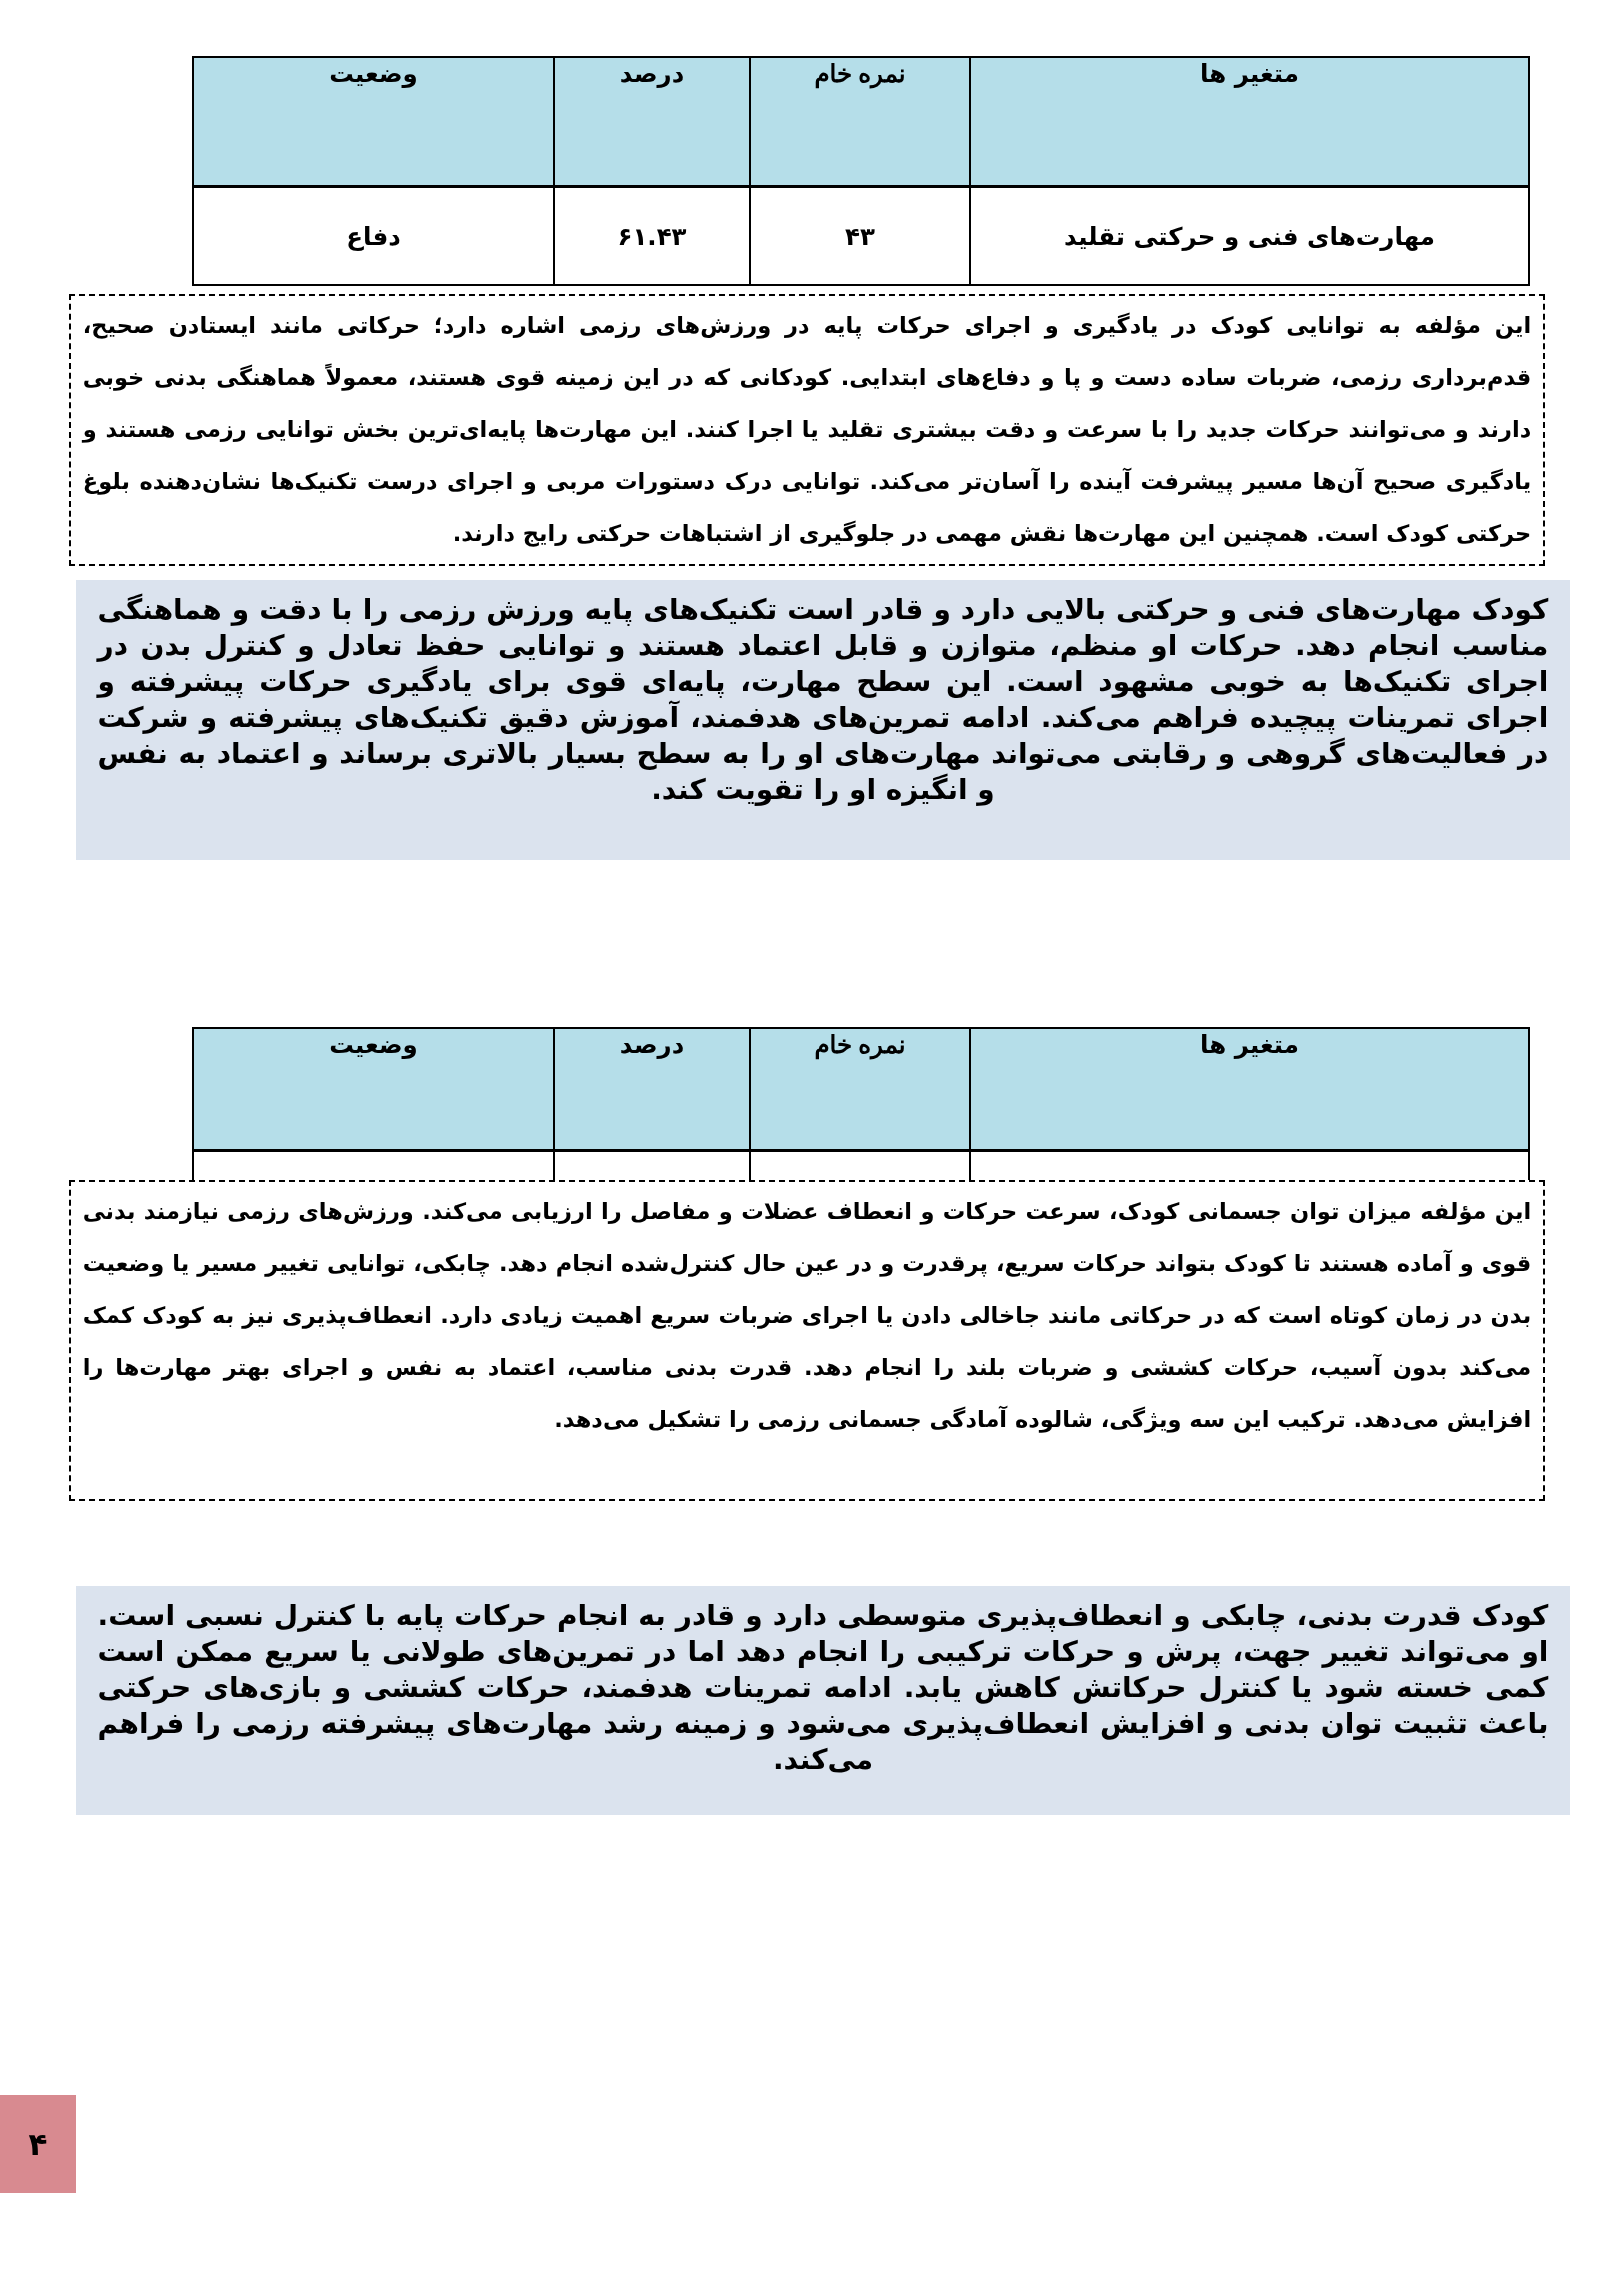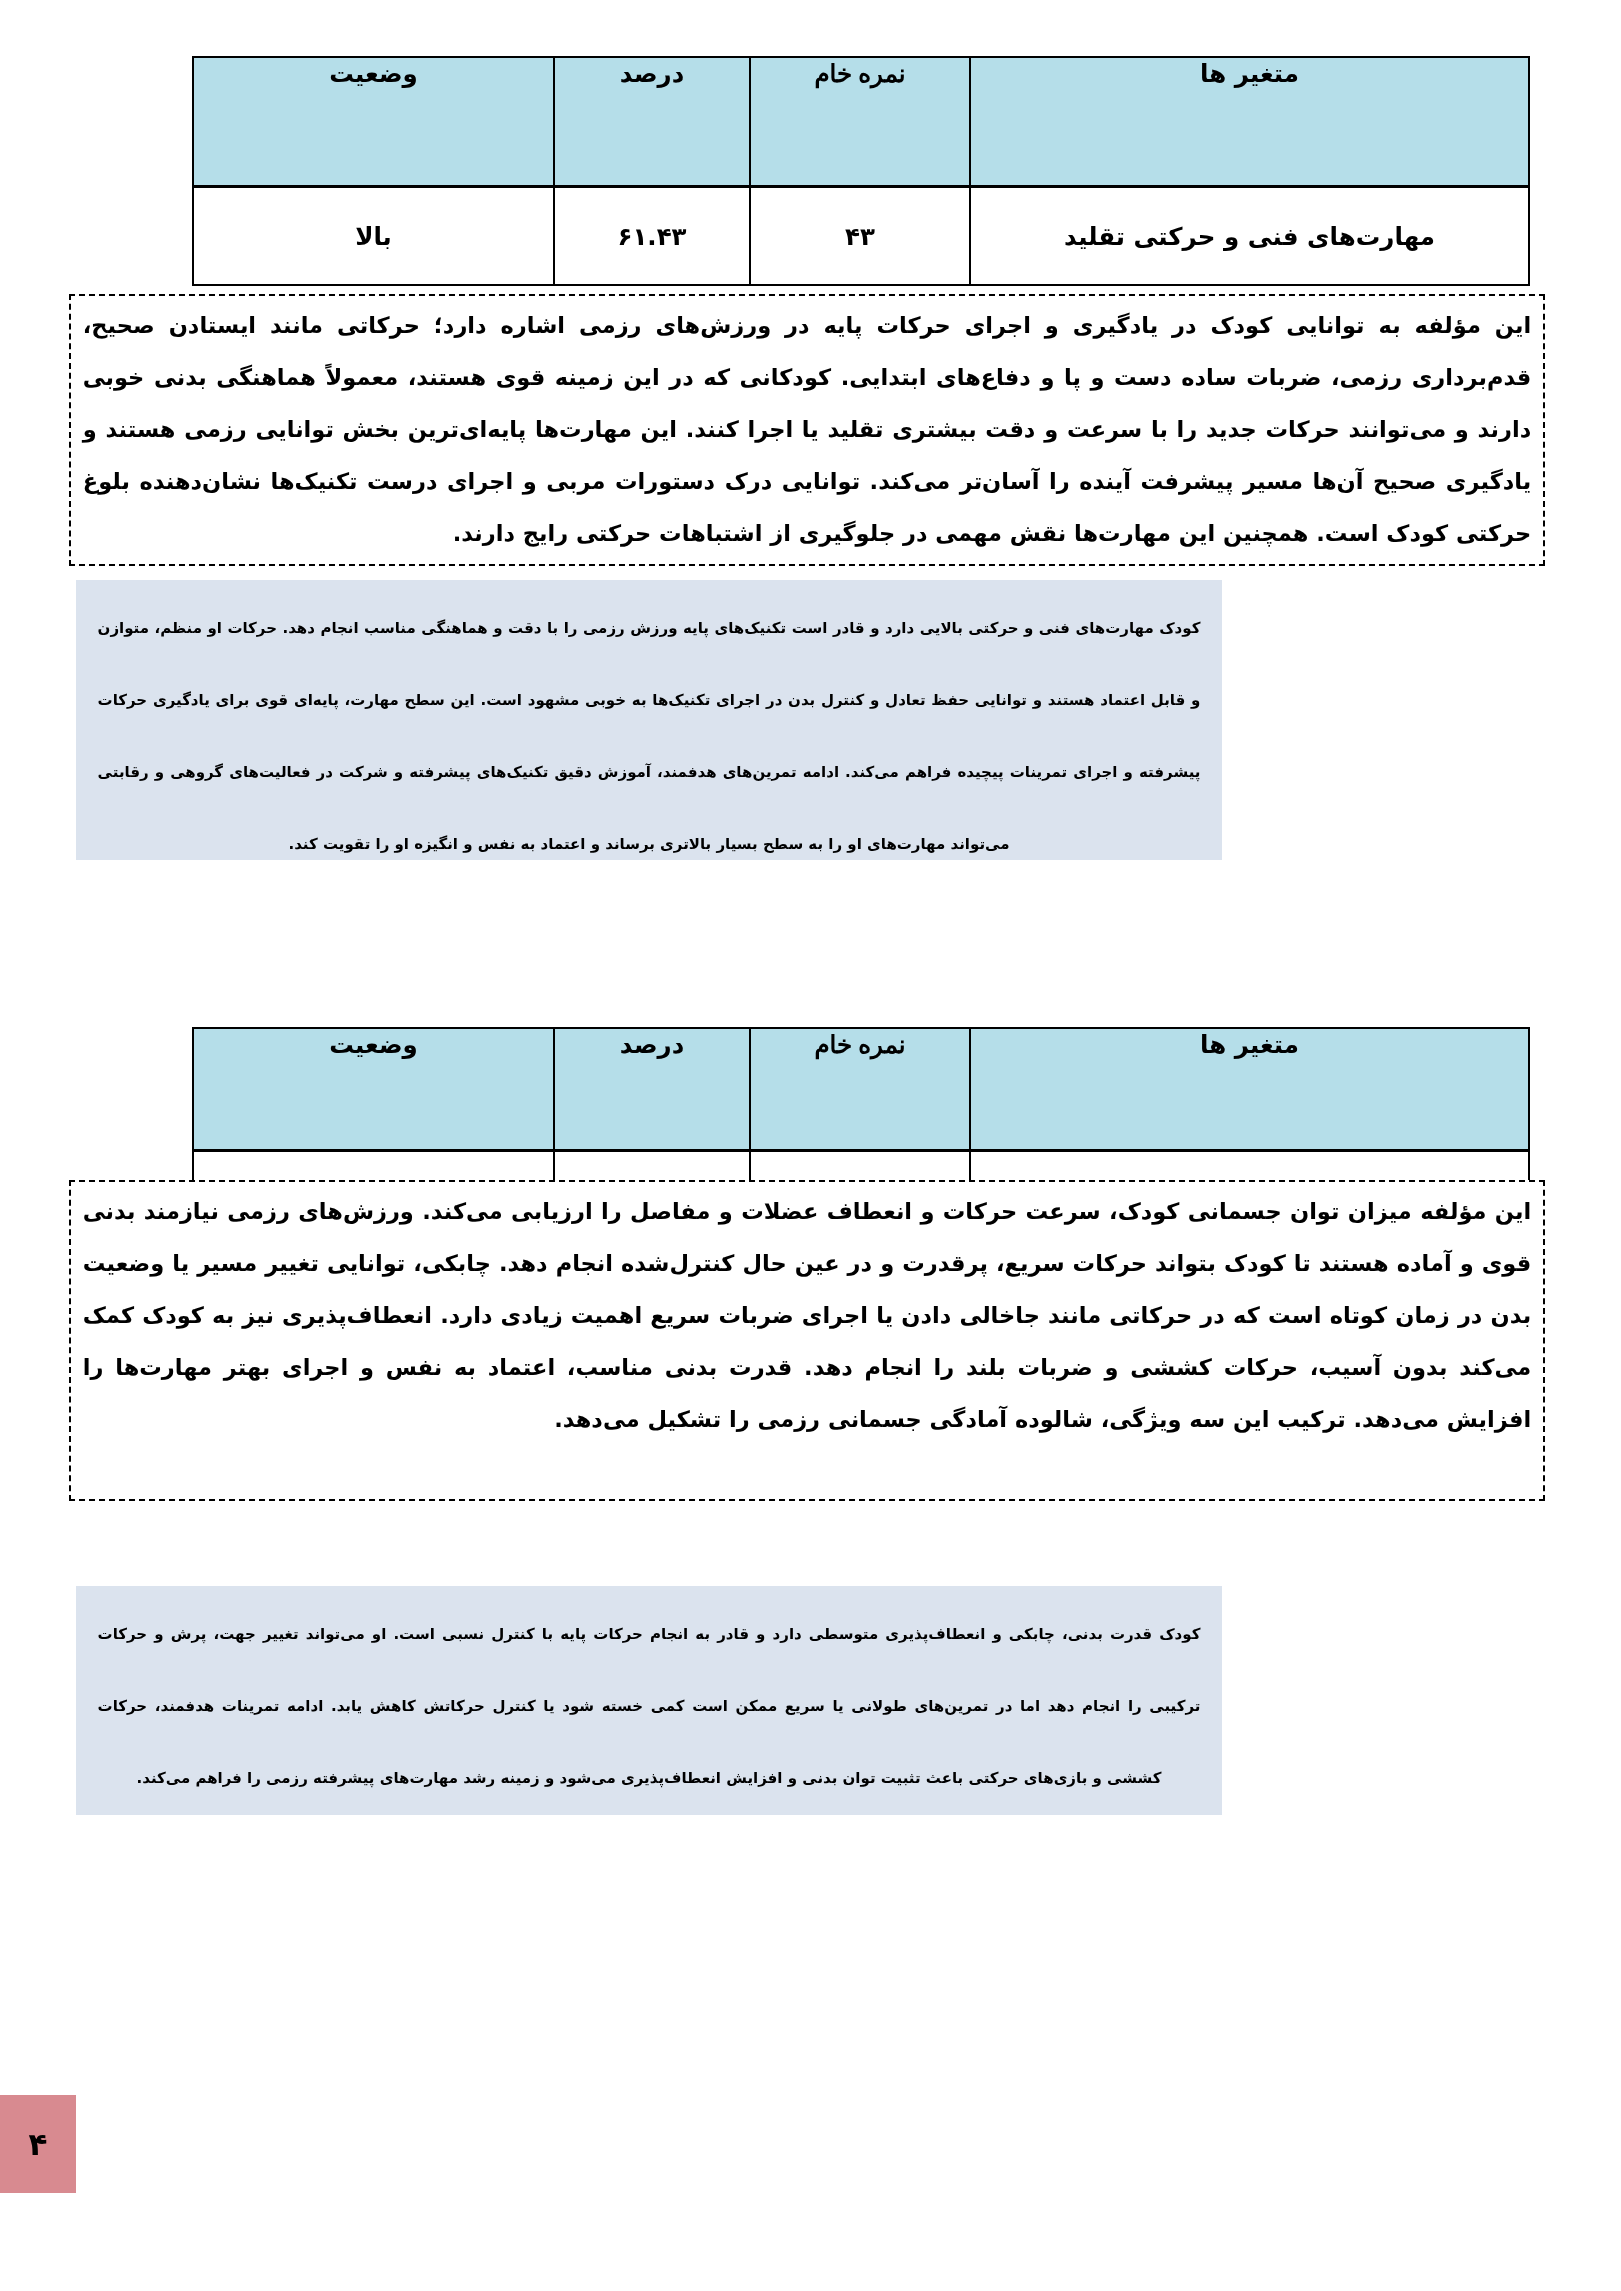--- a/index.html
+++ b/index.html
@@ -69,27 +69,27 @@
     padding:2.9px 11.8px;
     overflow:hidden;
   }
   #desc1 { top:294px; height:272px; }
   #desc2 { top:1180px; height:321px; }
 
   
   .feedback-box {
     position:absolute;
     left:76px;
-    width:1146px;
+    width:1494px;
     box-sizing:border-box;
     background:#dbe3ee;
-    font-size:15px;
+    font-size:28px;
     font-weight:bold;
     color:#000000;
-    line-height:72px;
+    line-height:36px;
     text-align:justify;
     text-align-last:center;
     padding:11.8px 21.6px;
     overflow:hidden;
   }
   #feedback1 { top:580px; height:280px; }
   #feedback2 { top:1586px; height:229px; }
 
   
   .page-badge {
@@ -115,21 +115,21 @@
         <tr>
       <th class="col-var">متغیر ها</th>
       <th class="col-raw">نمره خام</th>
       <th class="col-pct">درصد</th>
       <th class="col-status">وضعیت</th>
     </tr>
     <tr>
       <td>مهارت‌های فنی و حرکتی تقلید</td>
       <td>۴۳</td>
       <td>۶۱.۴۳</td>
-      <td>بالا</td>
+      <td>دفاع</td>
     </tr>
   </tbody>
     </table>
 
   <div class="desc-box" id="desc1">این مؤلفه به توانایی کودک در یادگیری و اجرای حرکات پایه در ورزش‌های رزمی اشاره دارد؛ حرکاتی مانند ایستادن صحیح، قدم‌برداری رزمی، ضربات ساده دست و پا و دفاع‌های ابتدایی. کودکانی که در این زمینه قوی هستند، معمولاً هماهنگی بدنی خوبی دارند و می‌توانند حرکات جدید را با سرعت و دقت بیشتری تقلید یا اجرا کنند. این مهارت‌ها پایه‌ای‌ترین بخش توانایی رزمی هستند و یادگیری صحیح آن‌ها مسیر پیشرفت آینده را آسان‌تر می‌کند. توانایی درک دستورات مربی و اجرای درست تکنیک‌ها نشان‌دهنده بلوغ حرکتی کودک است. همچنین این مهارت‌ها نقش مهمی در جلوگیری از اشتباهات حرکتی رایج دارند.</div>
 
   <div class="feedback-box" id="feedback1">کودک مهارت‌های فنی و حرکتی بالایی دارد و قادر است تکنیک‌های پایه ورزش رزمی را با دقت و هماهنگی مناسب انجام دهد. حرکات او منظم، متوازن و قابل اعتماد هستند و توانایی حفظ تعادل و کنترل بدن در اجرای تکنیک‌ها به خوبی مشهود است. این سطح مهارت، پایه‌ای قوی برای یادگیری حرکات پیشرفته و اجرای تمرینات پیچیده فراهم می‌کند. ادامه تمرین‌های هدفمند، آموزش دقیق تکنیک‌های پیشرفته و شرکت در فعالیت‌های گروهی و رقابتی می‌تواند مهارت‌های او را به سطح بسیار بالاتری برساند و اعتماد به نفس و انگیزه او را تقویت کند.</div>
 
   <table class="score-table" id="table2">
     <tbody>

